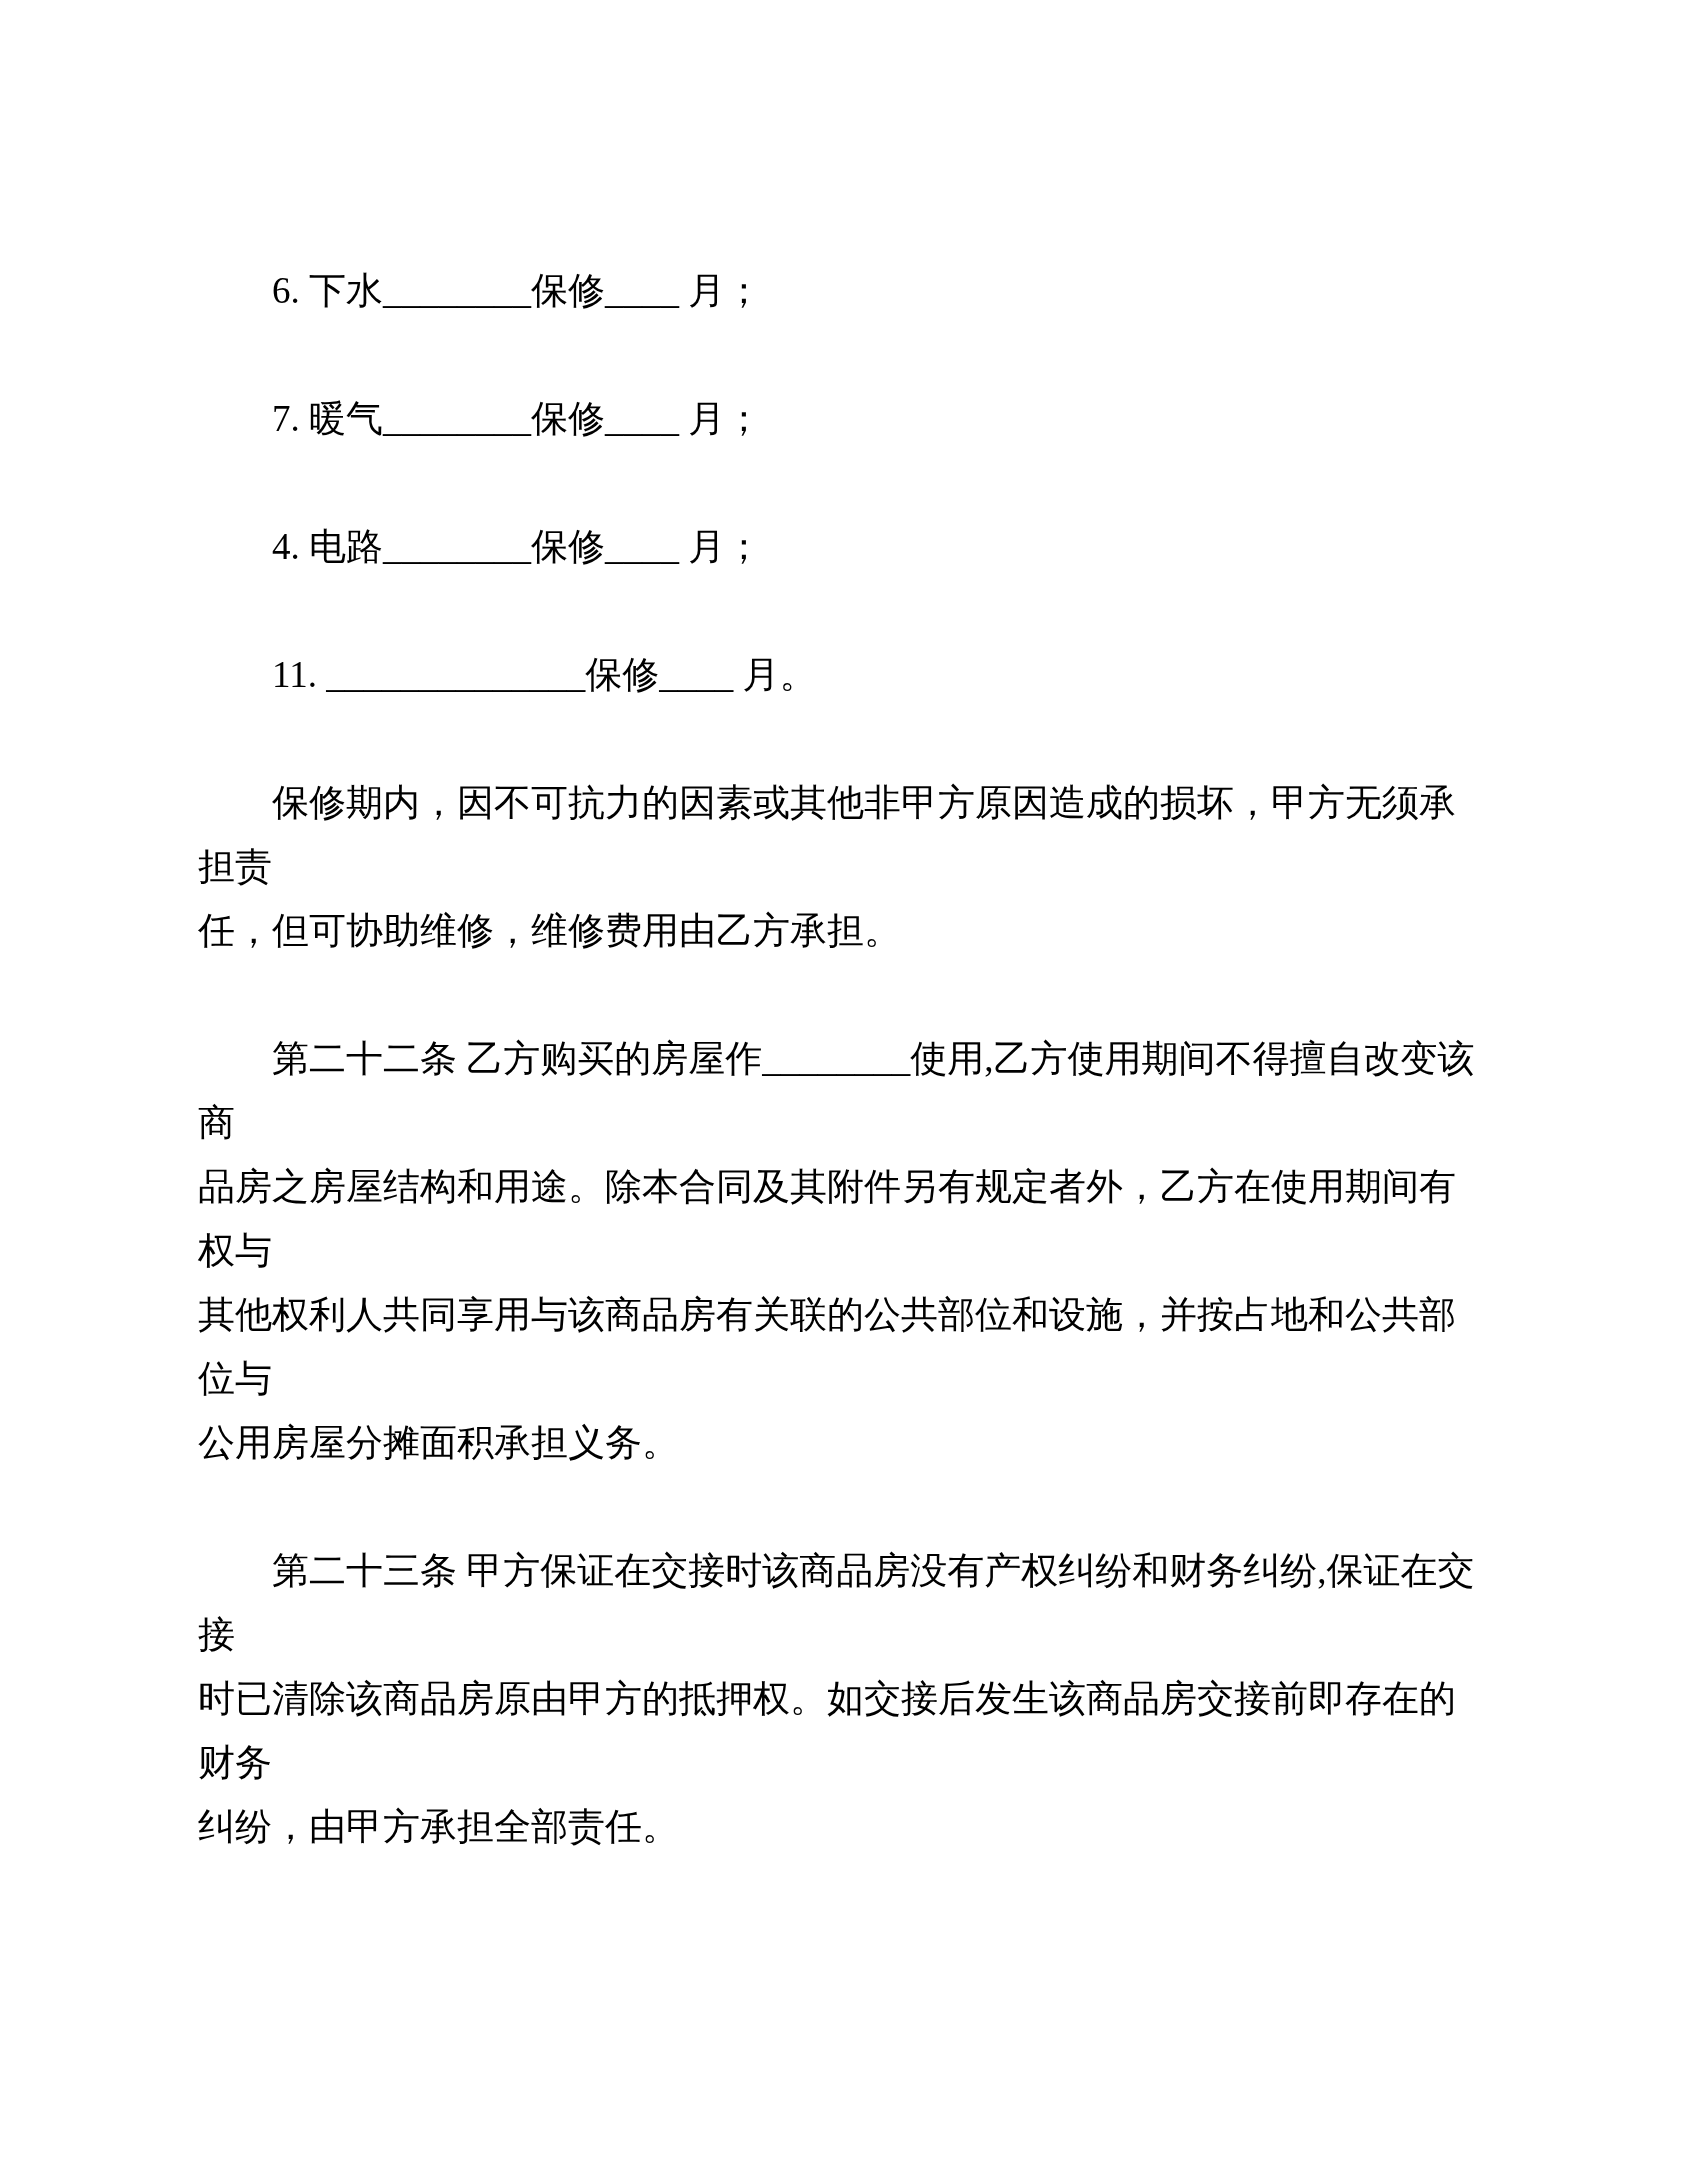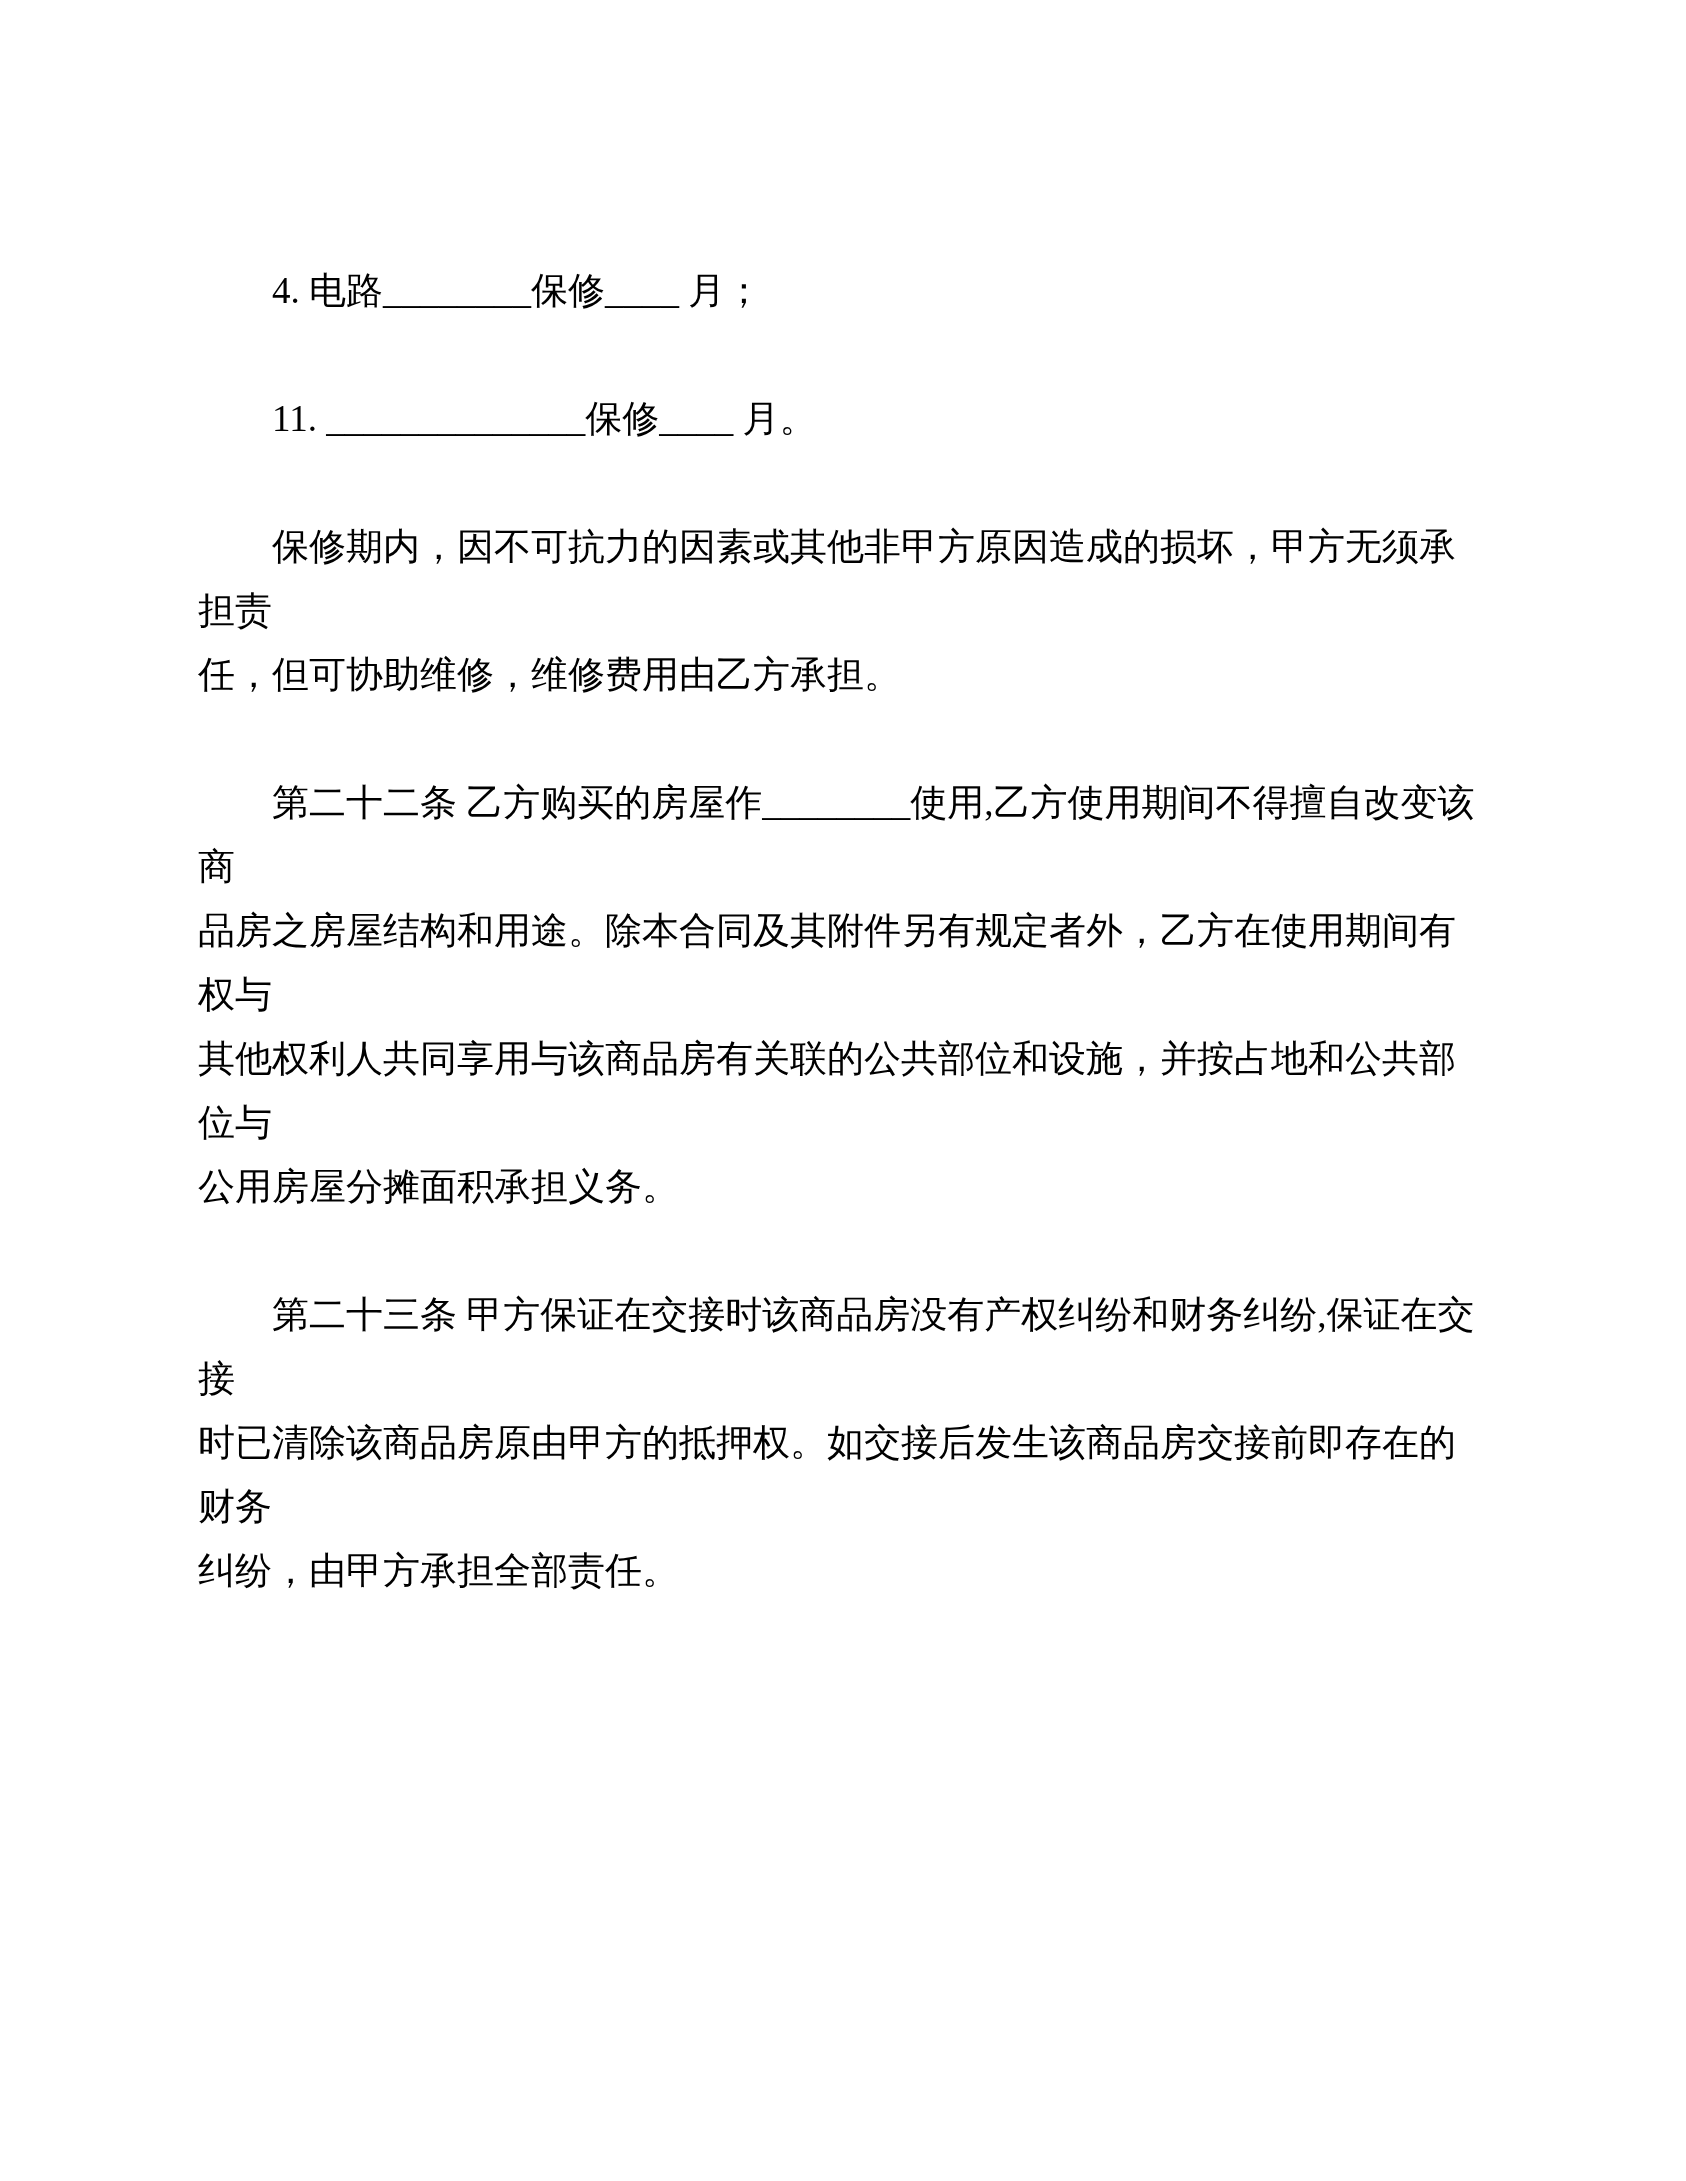--- a/index.html
+++ b/index.html
@@ -24,20 +24,22 @@
     margin: 0 0 64px 0;
     text-indent: 2em;
     white-space: pre-wrap;
     word-break: break-all;
   }
 </style>
 </head>
 <body>
 
 <div class="page">
+  <p class="para">6. 下水________保修____ 月；</p>
+  <p class="para">7. 暖气________保修____ 月；</p>
   <p class="para">4. 电路________保修____ 月；</p>
   <p class="para">11. ______________保修____ 月。</p>
   <p class="para">保修期内，因不可抗力的因素或其他非甲方原因造成的损坏，甲方无须承担责
 任，但可协助维修，维修费用由乙方承担。</p>
   <p class="para">第二十二条 乙方购买的房屋作________使用,乙方使用期间不得擅自改变该商
 品房之房屋结构和用途。除本合同及其附件另有规定者外，乙方在使用期间有权与
 其他权利人共同享用与该商品房有关联的公共部位和设施，并按占地和公共部位与
 公用房屋分摊面积承担义务。</p>
   <p class="para">第二十三条 甲方保证在交接时该商品房没有产权纠纷和财务纠纷,保证在交接
 时已清除该商品房原由甲方的抵押权。如交接后发生该商品房交接前即存在的财务

